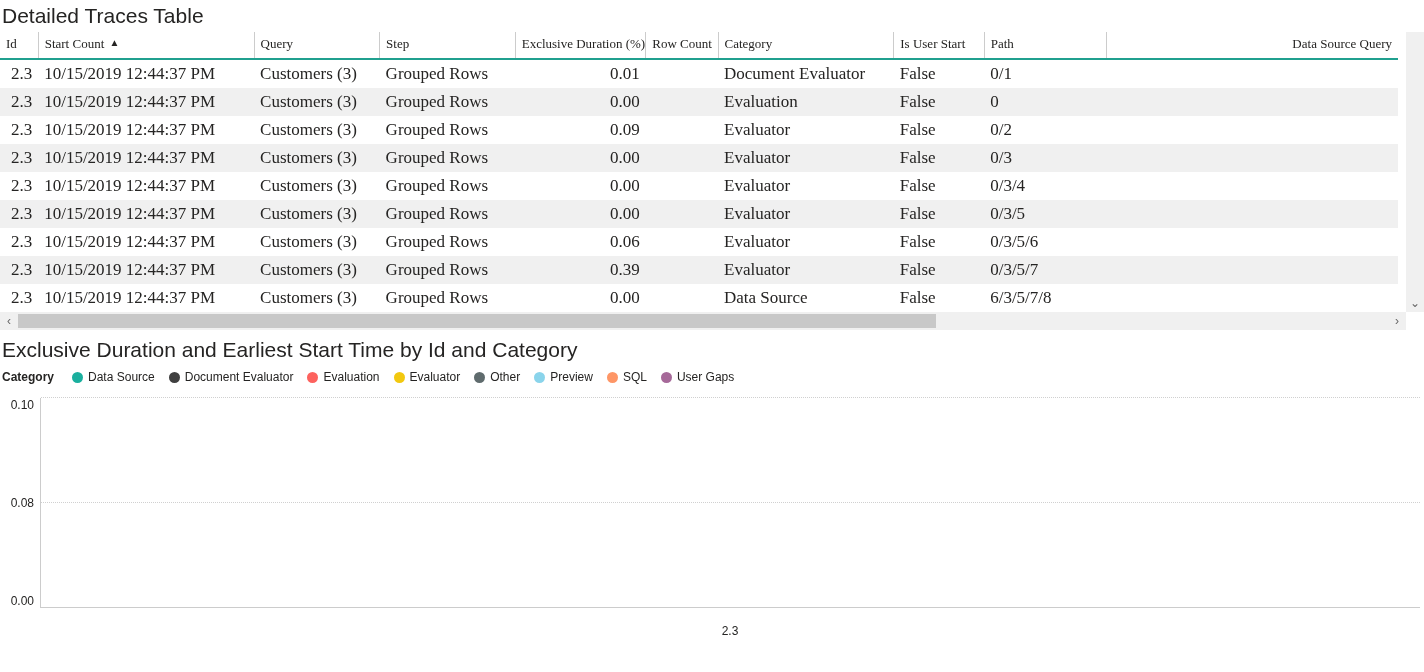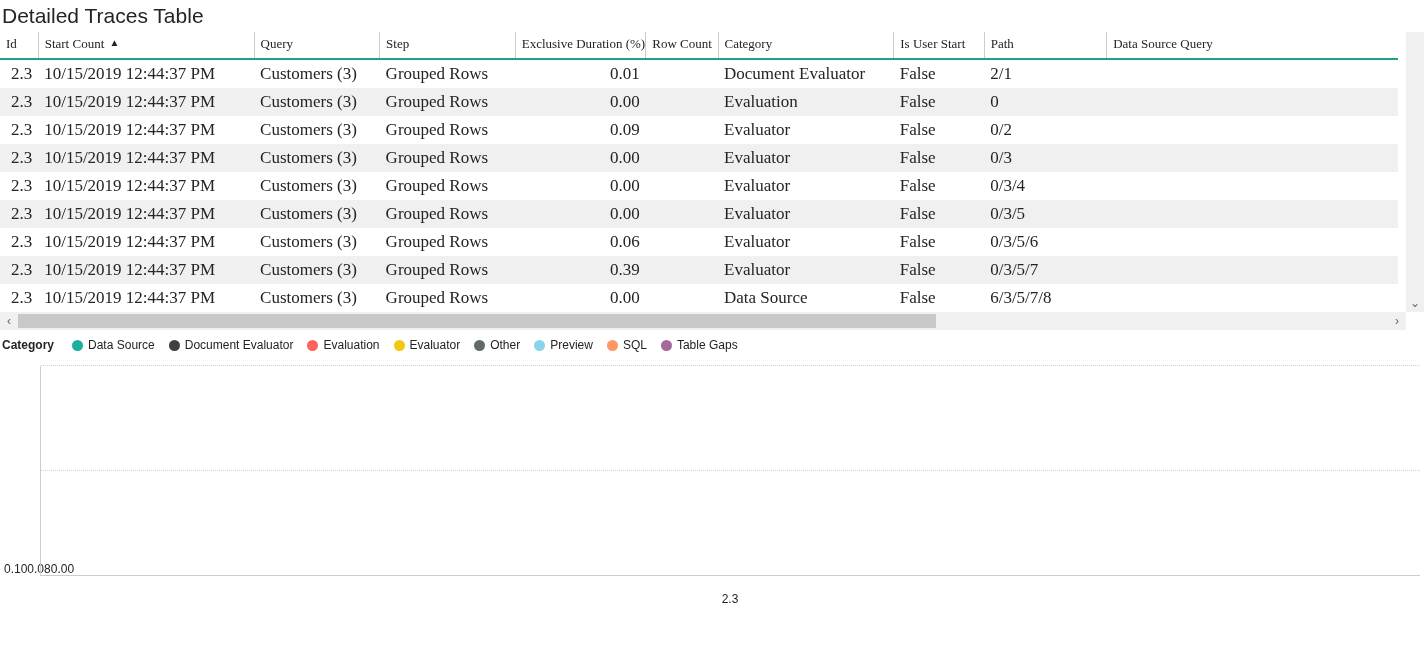--- a/index.html
+++ b/index.html
@@ -36,21 +36,21 @@
     text-align: left;
     font-weight: 400;
     font-size: 13px;
     color: #252423;
     padding: 4px 6px 6px 6px;
     border-right: 1px solid #ccc;
     border-bottom: 2px solid #20a08f;
     white-space: nowrap;
     overflow: hidden;
   }
-  thead th:last-child { border-right: none; }
+  thead th:last-child { border-right: none; text-align: right; }
   thead th.right { text-align: right; }
   tbody td {
     padding: 4px 6px;
     font-size: 17px;
     color: #252423;
     white-space: nowrap;
     overflow: hidden;
   }
   tbody td.right { text-align: right; }
   tbody tr.even { background: #fff; }
@@ -130,20 +130,21 @@
   }
   .chart-area {
     display: flex;
     width: 100%;
     height: 230px;
     padding: 8px 4px 0 4px;
   }
   .y-axis {
     width: 36px;
     display: flex;
+    flex-direction: column;
     justify-content: space-between;
     align-items: flex-end;
     font-size: 12px;
     color: #252423;
     padding-right: 6px;
     height: 210px;
   }
   .plot {
     position: relative;
     flex: 1;
@@ -227,21 +228,21 @@
       <tbody id="tbody">
           <tr class="even">
             <td class="right">2.3</td>
             <td>10/15/2019 12:44:37 PM</td>
             <td>Customers (3)</td>
             <td>Grouped Rows</td>
             <td class="right">0.01</td>
             <td></td>
             <td>Document Evaluator</td>
             <td>False</td>
-            <td>2/1</td>
+            <td>0/1</td>
             <td></td>
           </tr>
           <tr class="odd">
             <td class="right">2.3</td>
             <td>10/15/2019 12:44:37 PM</td>
             <td>Customers (3)</td>
             <td>Grouped Rows</td>
             <td class="right">0.00</td>
             <td></td>
             <td>Evaluation</td>
@@ -342,20 +343,21 @@
   <div class="hscroll">
     <div class="left-arrow">‹</div>
     <div class="track">
       <div class="thumb"></div>
     </div>
     <div class="right-arrow">›</div>
   </div>
 </div>
 
 <div class="chart-section">
+  <div class="chart-title">Exclusive Duration and Earliest Start Time by Id and Category</div>
   <div class="legend">
     <span class="label">Category</span>
     <span id="legend-items" style="display: flex; gap: 14px;">
         <span class="item">
           <span class="swatch" style="background: rgb(26, 175, 158);"></span>
           <span>Data Source</span>
         </span>
         <span class="item">
           <span class="swatch" style="background: rgb(63, 63, 63);"></span>
           <span>Document Evaluator</span>
@@ -375,21 +377,21 @@
         <span class="item">
           <span class="swatch" style="background: rgb(138, 212, 235);"></span>
           <span>Preview</span>
         </span>
         <span class="item">
           <span class="swatch" style="background: rgb(254, 150, 102);"></span>
           <span>SQL</span>
         </span>
         <span class="item">
           <span class="swatch" style="background: rgb(166, 105, 153);"></span>
-          <span>Table Gaps</span>
+          <span>User Gaps</span>
         </span>
       </span>
   </div>
   <div class="chart-area">
     <div class="y-axis">
       <span>0.10</span>
       <span>0.08</span>
       <span>0.00</span>
     </div>
     <div class="plot" id="plot">

